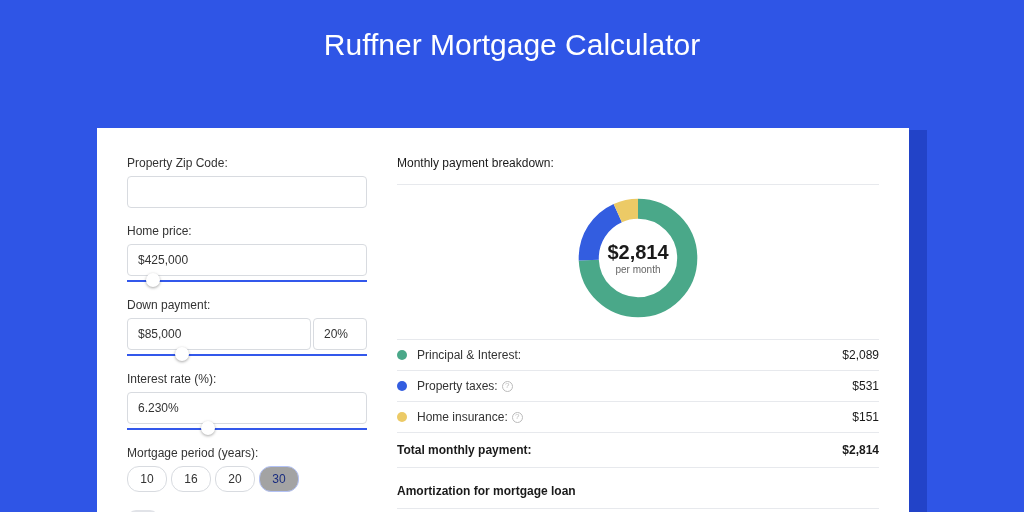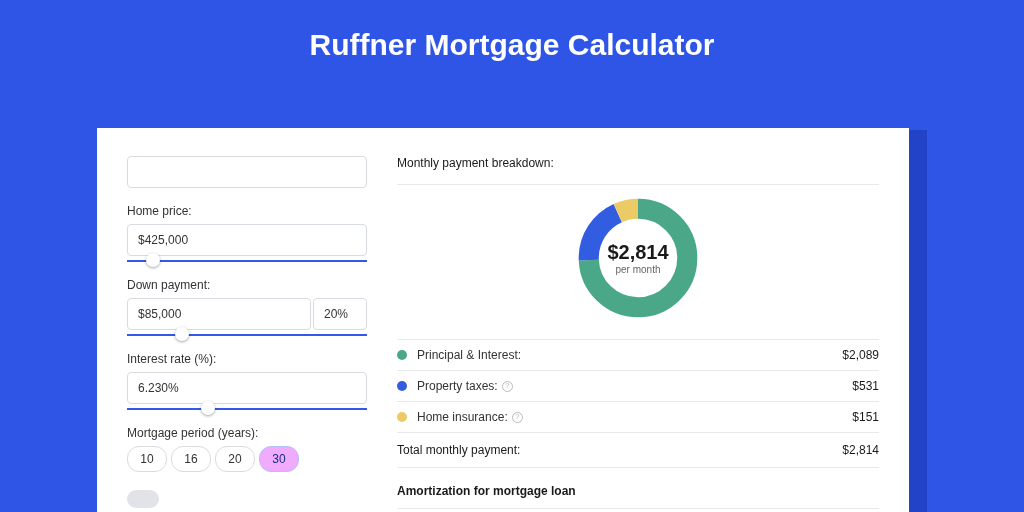--- a/index.html
+++ b/index.html
@@ -7,21 +7,21 @@
   width: 1024px;
   height: 512px;
   background: #2f55e6;
   font-family: -apple-system, BlinkMacSystemFont, "Segoe UI", Arial, sans-serif;
   overflow: hidden;
 }
 .page-title {
   text-align: center;
   color: #fff;
   font-size: 30px;
-  font-weight: 700;
+  font-weight: 400;
   margin-top: 28px;
 }
 .card-shadow {
   position: absolute;
   top: 130px;
   left: 97px;
   width: 830px;
   height: 400px;
   background: #2243c8;
 }
@@ -81,21 +81,21 @@
   border-radius: 12px;
   background: #fff;
   font-size: 12px;
   color: #333;
   display: flex;
   align-items: center;
   justify-content: center;
   cursor: pointer;
 }
 .period-btn.active {
-  background: #f0abfc;
+  background: #a3a3a3;
   border-color: #b3c2f6;
   color: #1a2d80;
 }
 .toggle-row {
   display: flex;
   align-items: center;
   gap: 10px;
   margin-top: 18px;
 }
 .toggle {
@@ -157,21 +157,21 @@
   align-items: center;
   justify-content: center;
   line-height: 1;
 }
 .breakdown-value { font-size: 12px; color: #1a1a1a; }
 .total-row {
   display: flex;
   justify-content: space-between;
   padding: 10px 0;
   font-size: 12px;
-  font-weight: 400;
+  font-weight: 700;
   color: #1a1a1a;
 }
 .amort-title {
   font-size: 12px;
   font-weight: 700;
   color: #1a1a1a;
   margin-top: 16px;
   margin-bottom: 10px;
 }
 </style>
@@ -180,20 +180,21 @@
 
 <h1 class="page-title">Ruffner Mortgage Calculator</h1>
 
 <div class="card-shadow"></div>
 
 <div class="card">
 
   <div class="left-col">
 
     <div class="field-block">
+      <div class="label">Property Zip Code:</div>
       <input class="input" value="" style="">
     </div>
 
     <div class="field-block">
       <div class="label">Home price:</div>
       <input class="input" value="$425,000" style="">
       <div class="slider-track">
         <div class="slider-thumb" id="thumb-home" style="left: 8%;"></div>
       </div>
     </div>

